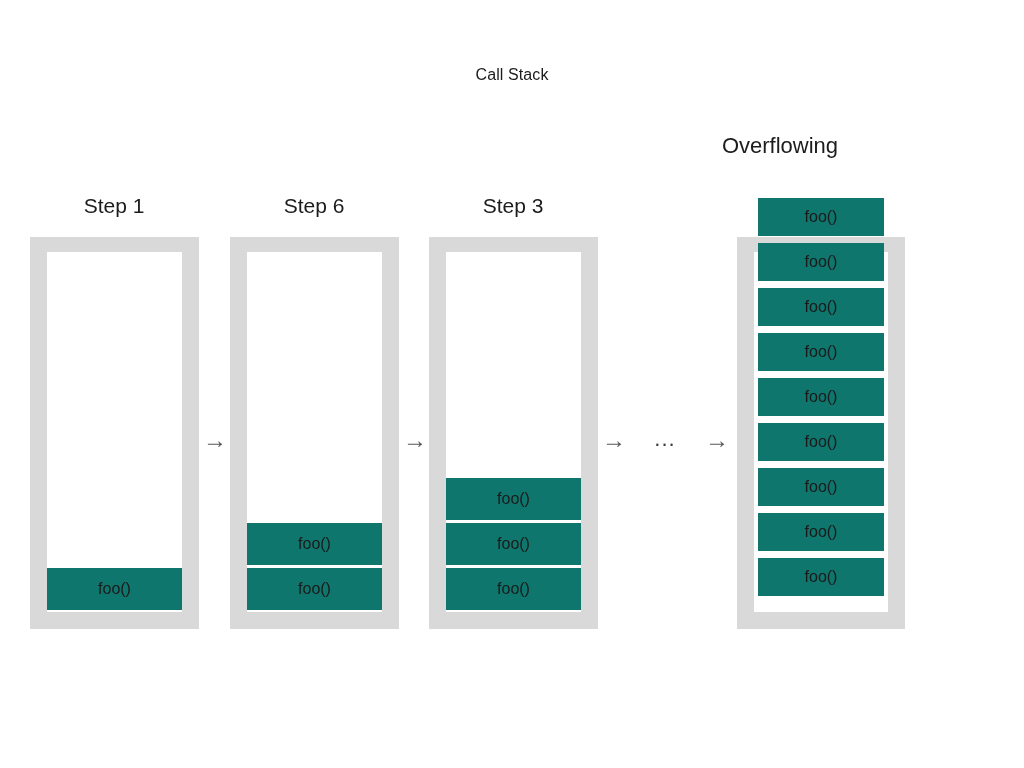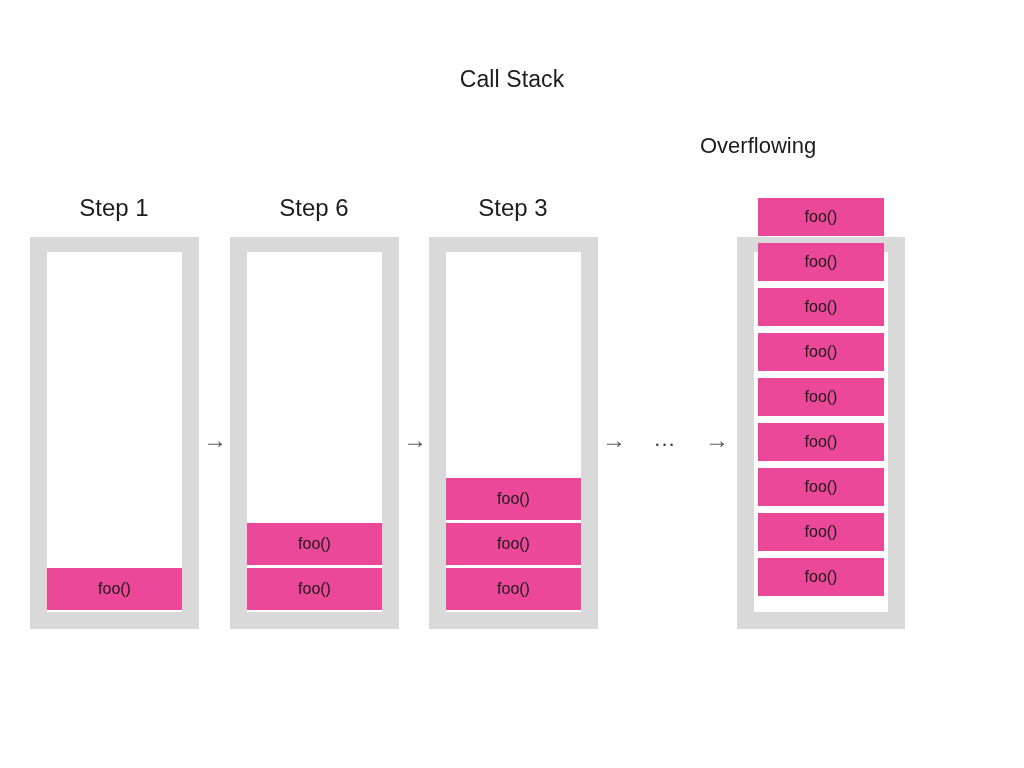--- a/index.html
+++ b/index.html
@@ -20,38 +20,39 @@
     height: 768px;
   }
 
   
   .main-title {
     position: absolute;
     left: 0;
     top: 66px;
     width: 1024px;
     text-align: center;
-    font-size: 23px;
+    font-size: 16px;
     color: #1c1c1c;
     letter-spacing: 0.1px;
   }
   .overflow-title {
     position: absolute;
-    left: 700px;
+    left: 660px;
     top: 133px;
     width: 240px;
+    text-align: center;
     font-size: 22px;
     color: #1c1c1c;
   }
   .step-title {
     position: absolute;
     top: 194px;
     width: 170px;
     text-align: center;
-    font-size: 24px;
+    font-size: 21px;
     color: #1c1c1c;
   }
   .step-title.s1 { left: 29px; }
   .step-title.s2 { left: 229px; }
   .step-title.s3 { left: 428px; text-align: center; }
 
   
   .stack {
     position: absolute;
     top: 237px;
@@ -71,21 +72,21 @@
     width: 100%;
     height: 100%;
     background: #ffffff;
     display: flex;
     flex-direction: column;
     justify-content: flex-end;
   }
 
   .frame {
     height: 42px;
-    background: #ec4899;
+    background: #0f766e;
     display: flex;
     align-items: center;
     justify-content: center;
     font-size: 16px;
     color: #1a1a1a;
     margin-bottom: 3px;
   }
   .frame:last-child {
     margin-bottom: 2px;
   }

